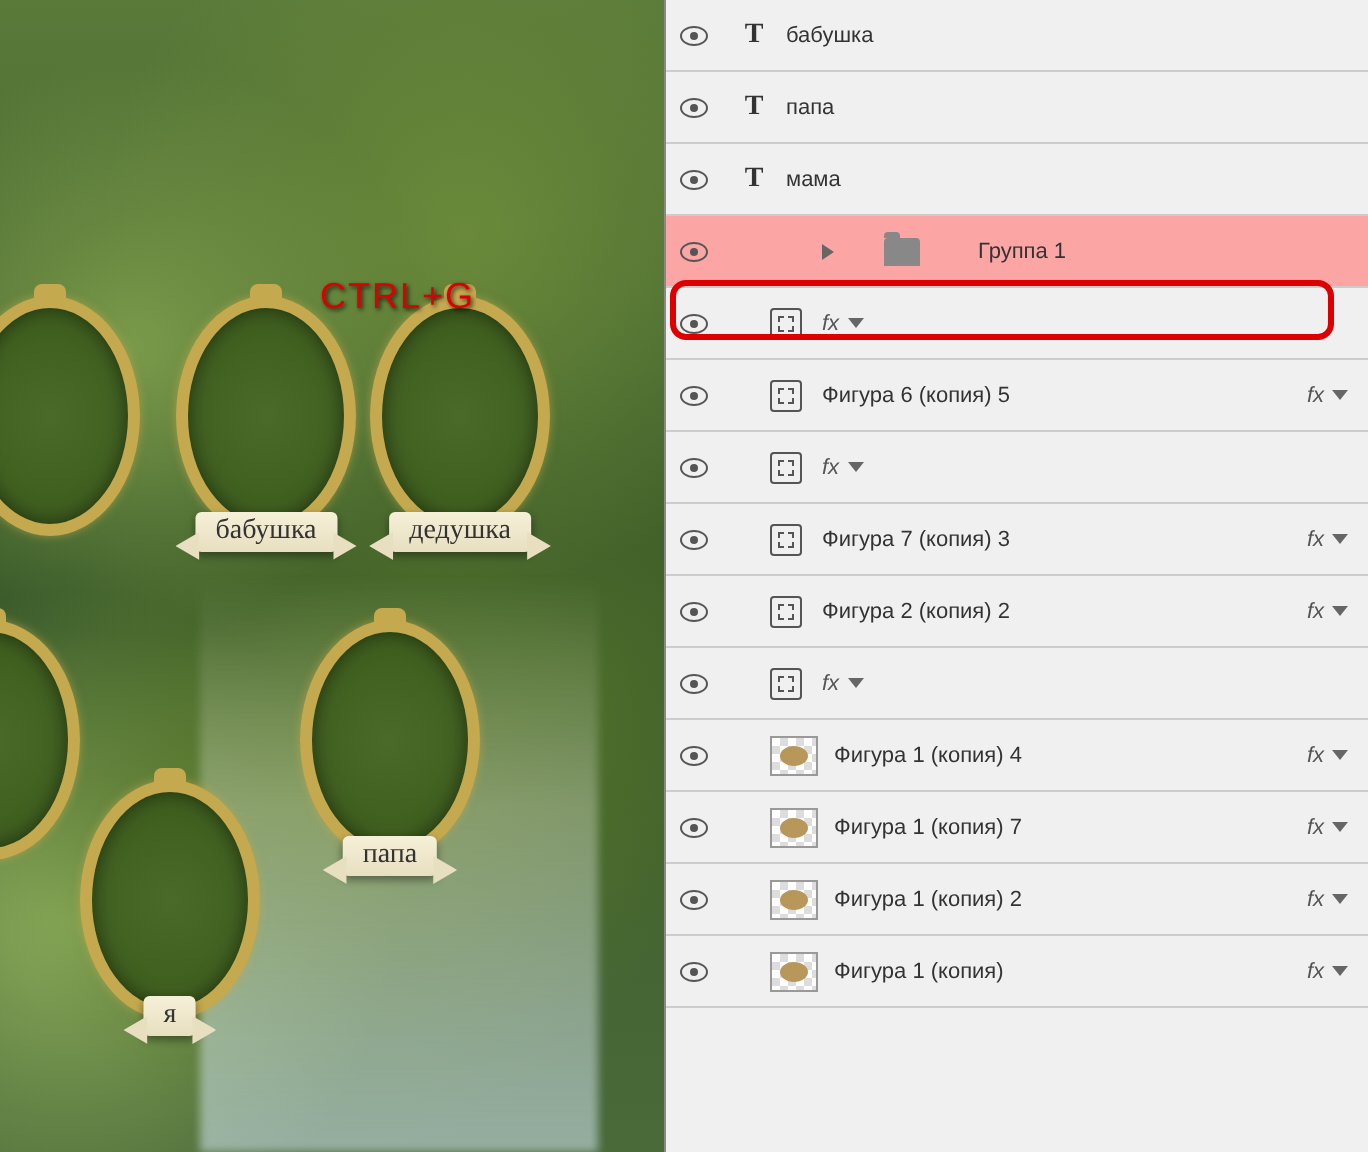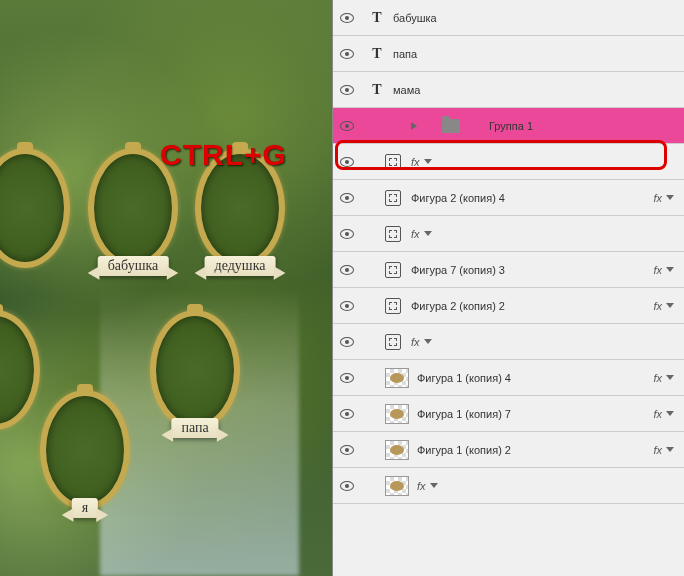--- a/index.html
+++ b/index.html
@@ -7,25 +7,25 @@
 .canvas-area { width: 332px; height: 576px; position: relative; background: linear-gradient(to bottom, #5a7a3a 0%, #3a5a2a 50%, #4a6a3a 100%); overflow: hidden; }
 .foliage { position: absolute; inset: 0; background: radial-gradient(circle at 20% 30%, #7a9a4a 0%, transparent 30%), radial-gradient(circle at 70% 20%, #6a8a3a 0%, transparent 35%), radial-gradient(circle at 50% 70%, #5a7a2a 0%, transparent 40%), radial-gradient(circle at 10% 80%, #8aaa5a 0%, transparent 30%), radial-gradient(circle at 85% 60%, #4a6a2a 0%, transparent 35%); }
 .waterfall { position: absolute; bottom: 0; left: 30%; width: 60%; height: 50%; background: linear-gradient(to bottom, transparent 0%, rgba(255,255,255,0.3) 40%, rgba(200,220,230,0.6) 100%); filter: blur(2px); }
 .frame { position: absolute; width: 90px; height: 120px; }
 .frame-ring { width: 100%; height: 100%; border: 6px solid #c4a94f; border-radius: 50%; background: radial-gradient(circle, #4a6a2a 0%, #3a5a1a 100%); box-shadow: inset 0 0 10px rgba(0,0,0,0.5), 0 0 5px rgba(196,169,79,0.6); position: relative; }
 .frame-ring::before { content: ''; position: absolute; top: -12px; left: 50%; transform: translateX(-50%); width: 16px; height: 12px; background: #c4a94f; border-radius: 4px 4px 0 0; }
 .frame-label { position: absolute; bottom: -8px; left: 50%; transform: translateX(-50%); background: linear-gradient(to bottom, #f5f0d8 0%, #e8dfc0 100%); padding: 2px 10px; border-radius: 3px; font-size: 14px; color: #333; white-space: nowrap; box-shadow: 0 2px 4px rgba(0,0,0,0.4); font-family: Georgia, serif; }
 .frame-label::before, .frame-label::after { content: ''; position: absolute; top: 50%; width: 12px; height: 14px; background: #e8dfc0; }
 .frame-label::before { left: -10px; clip-path: polygon(100% 0, 100% 100%, 0 50%); }
 .frame-label::after { right: -10px; clip-path: polygon(0 0, 100% 50%, 0 100%); }
-.kb-shortcut { position: absolute; top: 138px; left: 160px; font-size: 30px; font-weight: bold; color: #d00; text-shadow: 1px 1px 2px rgba(0,0,0,0.7); font-family: Arial, sans-serif; letter-spacing: 1px; text-align: right; }
+.kb-shortcut { position: absolute; top: 138px; left: 160px; font-size: 18px; font-weight: normal; color: #d00; text-shadow: 1px 1px 2px rgba(0,0,0,0.7); font-family: Arial, sans-serif; letter-spacing: 1px; text-align: right; }
 .highlight-box { position: absolute; top: 140px; left: 335px; width: 332px; height: 30px; border: 3px solid #d00; border-radius: 8px; z-index: 10; pointer-events: none; }
 .layers-panel { flex: 1; background: #f0f0f0; border-left: 1px solid #888; overflow-y: hidden; font-size: 11px; color: #333; }
 .layer-row { display: flex; align-items: center; height: 36px; border-bottom: 1px solid #ccc; padding: 0 6px; position: relative; }
-.layer-row.selected { background: #ec4899; gap: 21px; }
+.layer-row.selected { background: #fca5a5; gap: 21px; }
 .vis-icon { width: 16px; height: 16px; margin-right: 6px; display: flex; align-items: center; justify-content: center; }
 .eye { width: 14px; height: 10px; border: 1.5px solid #555; border-radius: 70% 70% 70% 70%; position: relative; }
 .eye::after { content: ''; position: absolute; top: 50%; left: 50%; transform: translate(-50%,-50%); width: 4px; height: 4px; background: #555; border-radius: 50%; }
 .layer-indent { display: inline-block; }
 .type-icon { width: 16px; height: 16px; margin-right: 8px; display: flex; align-items: center; justify-content: center; font-weight: bold; font-size: 14px; font-family: Georgia, serif; }
 .folder-icon { width: 18px; height: 14px; background: #888; border-radius: 2px 2px 0 0; position: relative; margin-right: 8px; }
 .folder-icon::before { content: ''; position: absolute; top: -3px; left: 0; width: 8px; height: 3px; background: #888; border-radius: 2px 2px 0 0; }
 .disclosure { width: 0; height: 0; border-top: 4px solid transparent; border-bottom: 4px solid transparent; border-left: 6px solid #666; margin-right: 4px; }
 .shape-icon { width: 16px; height: 16px; border: 1.5px solid #555; border-radius: 2px; margin-right: 10px; position: relative; }
 .shape-icon::after { content: ''; position: absolute; inset: 3px; border: 1px dashed #555; }
@@ -45,21 +45,21 @@
       <div class="frame" style="left: -20px; top: 148px;">
         <div class="frame-ring"></div>
       </div>
       <div class="frame" style="left: -50px; top: 310px;">
         <div class="frame-ring"></div>
       </div>
       <div class="frame" style="left: 88px; top: 148px;">
         <div class="frame-ring"></div>
         <div class="frame-label">бабушка</div>
       </div>
-      <div class="frame" style="left: 195px; top: 148px;">
+      <div class="frame" style="left: 185px; top: 148px;">
         <div class="frame-ring"></div>
         <div class="frame-label">дедушка</div>
       </div>
       <div class="frame" style="left: 150px; top: 310px;">
         <div class="frame-ring"></div>
         <div class="frame-label">папа</div>
       </div>
       <div class="frame" style="left: 40px; top: 390px;">
         <div class="frame-ring"></div>
         <div class="frame-label">я</div>
@@ -110,21 +110,21 @@
       <span class="shape-icon"></span>
       <span class="fx-label">fx</span>
       <span class="fx-chevron"></span>
     </div>
     <div class="layer-row">
       <span class="vis-icon">
         <span class="eye"></span>
       </span>
       <span class="layer-indent" style="width: 24px;"></span>
       <span class="shape-icon"></span>
-      <span class="layer-name">Фигура 2 (копия) 4</span>
+      <span class="layer-name">Фигура 6 (копия) 5</span>
       <span class="fx-label">fx</span>
       <span class="fx-chevron"></span>
     </div>
     <div class="layer-row">
       <span class="vis-icon">
         <span class="eye"></span>
       </span>
       <span class="layer-indent" style="width: 24px;"></span>
       <span class="shape-icon"></span>
       <span class="fx-label">fx</span>
@@ -188,18 +188,19 @@
       <span class="layer-name">Фигура 1 (копия) 2</span>
       <span class="fx-label">fx</span>
       <span class="fx-chevron"></span>
     </div>
     <div class="layer-row">
       <span class="vis-icon">
         <span class="eye"></span>
       </span>
       <span class="layer-indent" style="width: 24px;"></span>
       <span class="thumb-icon"></span>
+      <span class="layer-name">Фигура 1 (копия)</span>
       <span class="fx-label">fx</span>
       <span class="fx-chevron"></span>
     </div>
   </div>
 
 <div class="highlight-box"></div>
 
 </body></html>

